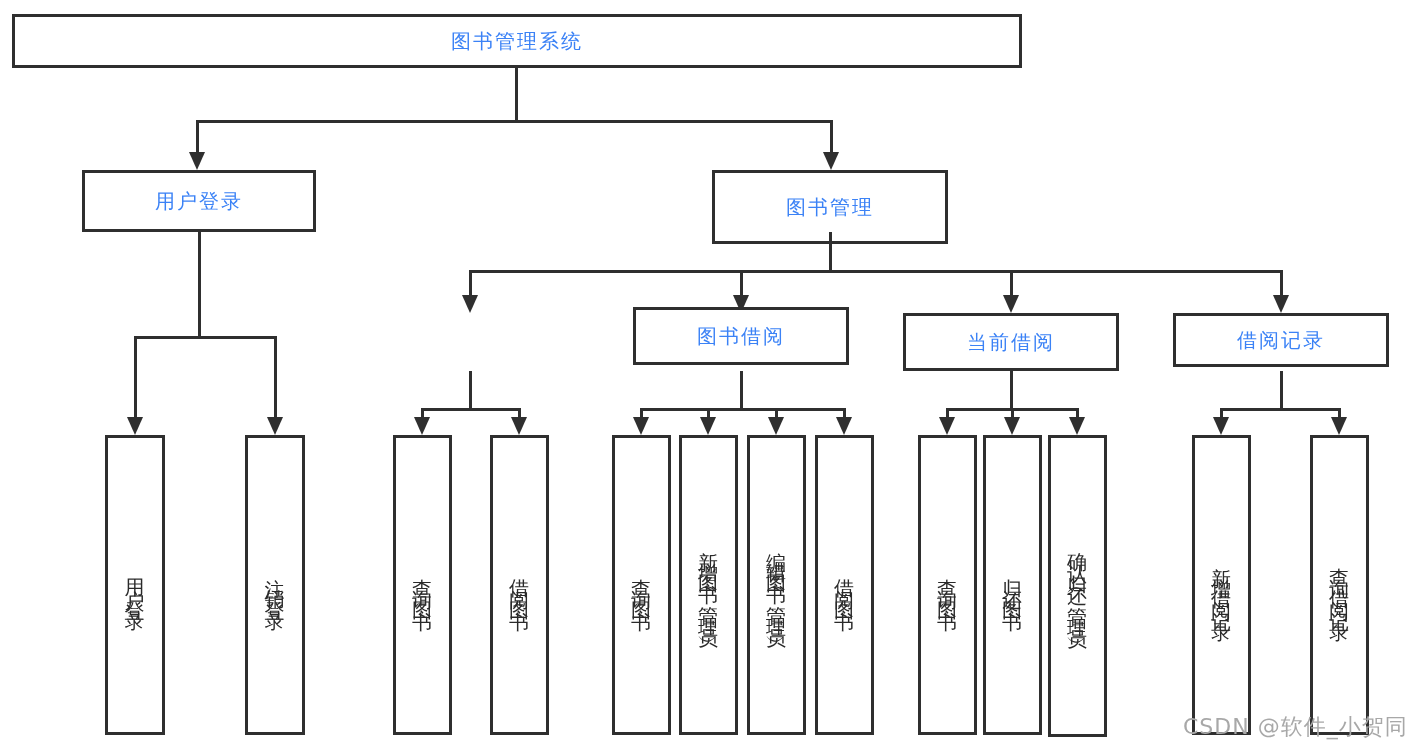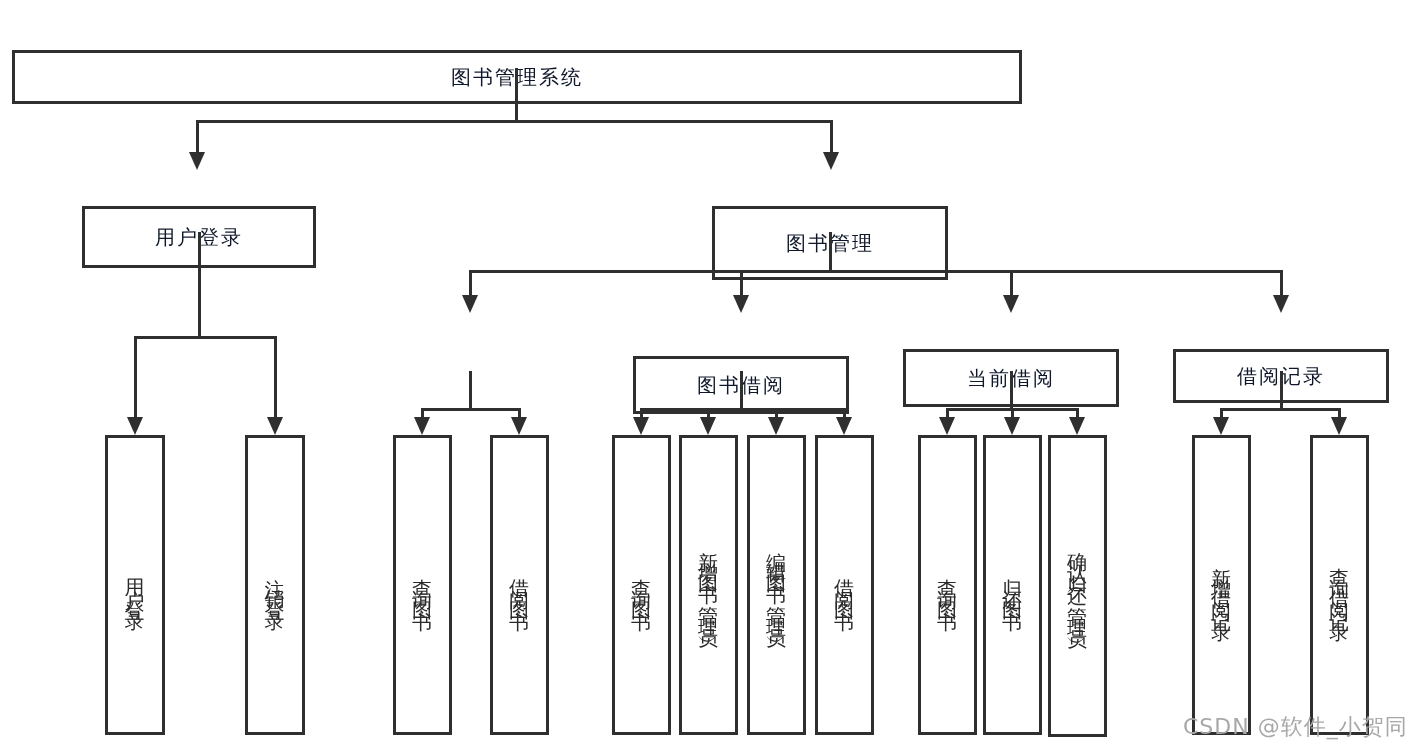--- a/index.html
+++ b/index.html
@@ -3,21 +3,21 @@
 <meta charset="utf-8">
 <style>
   html,body{margin:0;padding:0;background:#ffffff;}
   #canvas{
     position:relative;width:1405px;height:747px;background:#ffffff;overflow:hidden;
     font-family:"DejaVu Sans","Liberation Sans",sans-serif;color:#2a2a2a;
   }
   .box{
     position:absolute;box-sizing:border-box;border:3px solid #2f2f2f;background:#ffffff;
     display:flex;align-items:center;justify-content:center;
-    font-size:20px;letter-spacing:2px;color:#0f172a;margin-top:36px;
+    font-size:20px;letter-spacing:2px;color:#3b82f6;
   }
   .vbox{
     position:absolute;box-sizing:border-box;border:3px solid #2f2f2f;background:#ffffff;
     display:flex;align-items:center;justify-content:center;
   }
   .vtext{
     writing-mode:vertical-rl;text-orientation:mixed;
     font-size:20px;line-height:1;letter-spacing:11px;white-space:nowrap;color:#2a2a2a;
   }
   .line{position:absolute;background:#2f2f2f;}
@@ -65,21 +65,21 @@
   <div class="line" style="left:468.5px;top:270px;width:814px;height:3px;"></div>
   <div class="line" style="left:468.5px;top:270px;width:3px;height:25px;"></div>
   <div class="line" style="left:739.5px;top:270px;width:3px;height:25px;"></div>
   <div class="line" style="left:1009.5px;top:270px;width:3px;height:25px;"></div>
   <div class="line" style="left:1279.5px;top:270px;width:3px;height:25px;"></div>
   <div class="arw" style="left:462px;top:295px;"></div>
   <div class="arw" style="left:733px;top:295px;"></div>
   <div class="arw" style="left:1003px;top:295px;"></div>
   <div class="arw" style="left:1273px;top:295px;"></div>
 
-  <div class="box" style="left:633px;top:320px;width:216px;height:58px;text-align:right;">
+  <div class="box" style="left:633px;top:307px;width:216px;height:58px;text-align:right;">
     <span>图书借阅</span>
   </div>
   <div class="box" style="left:903px;top:313px;width:216px;height:58px;">
     <span>当前借阅</span>
   </div>
   <div class="box" style="left:1173px;top:313px;width:216px;height:54px;">
     <span>借阅记录</span>
   </div>
 
   <div class="line" style="left:468.5px;top:371px;width:3px;height:37px;"></div>

